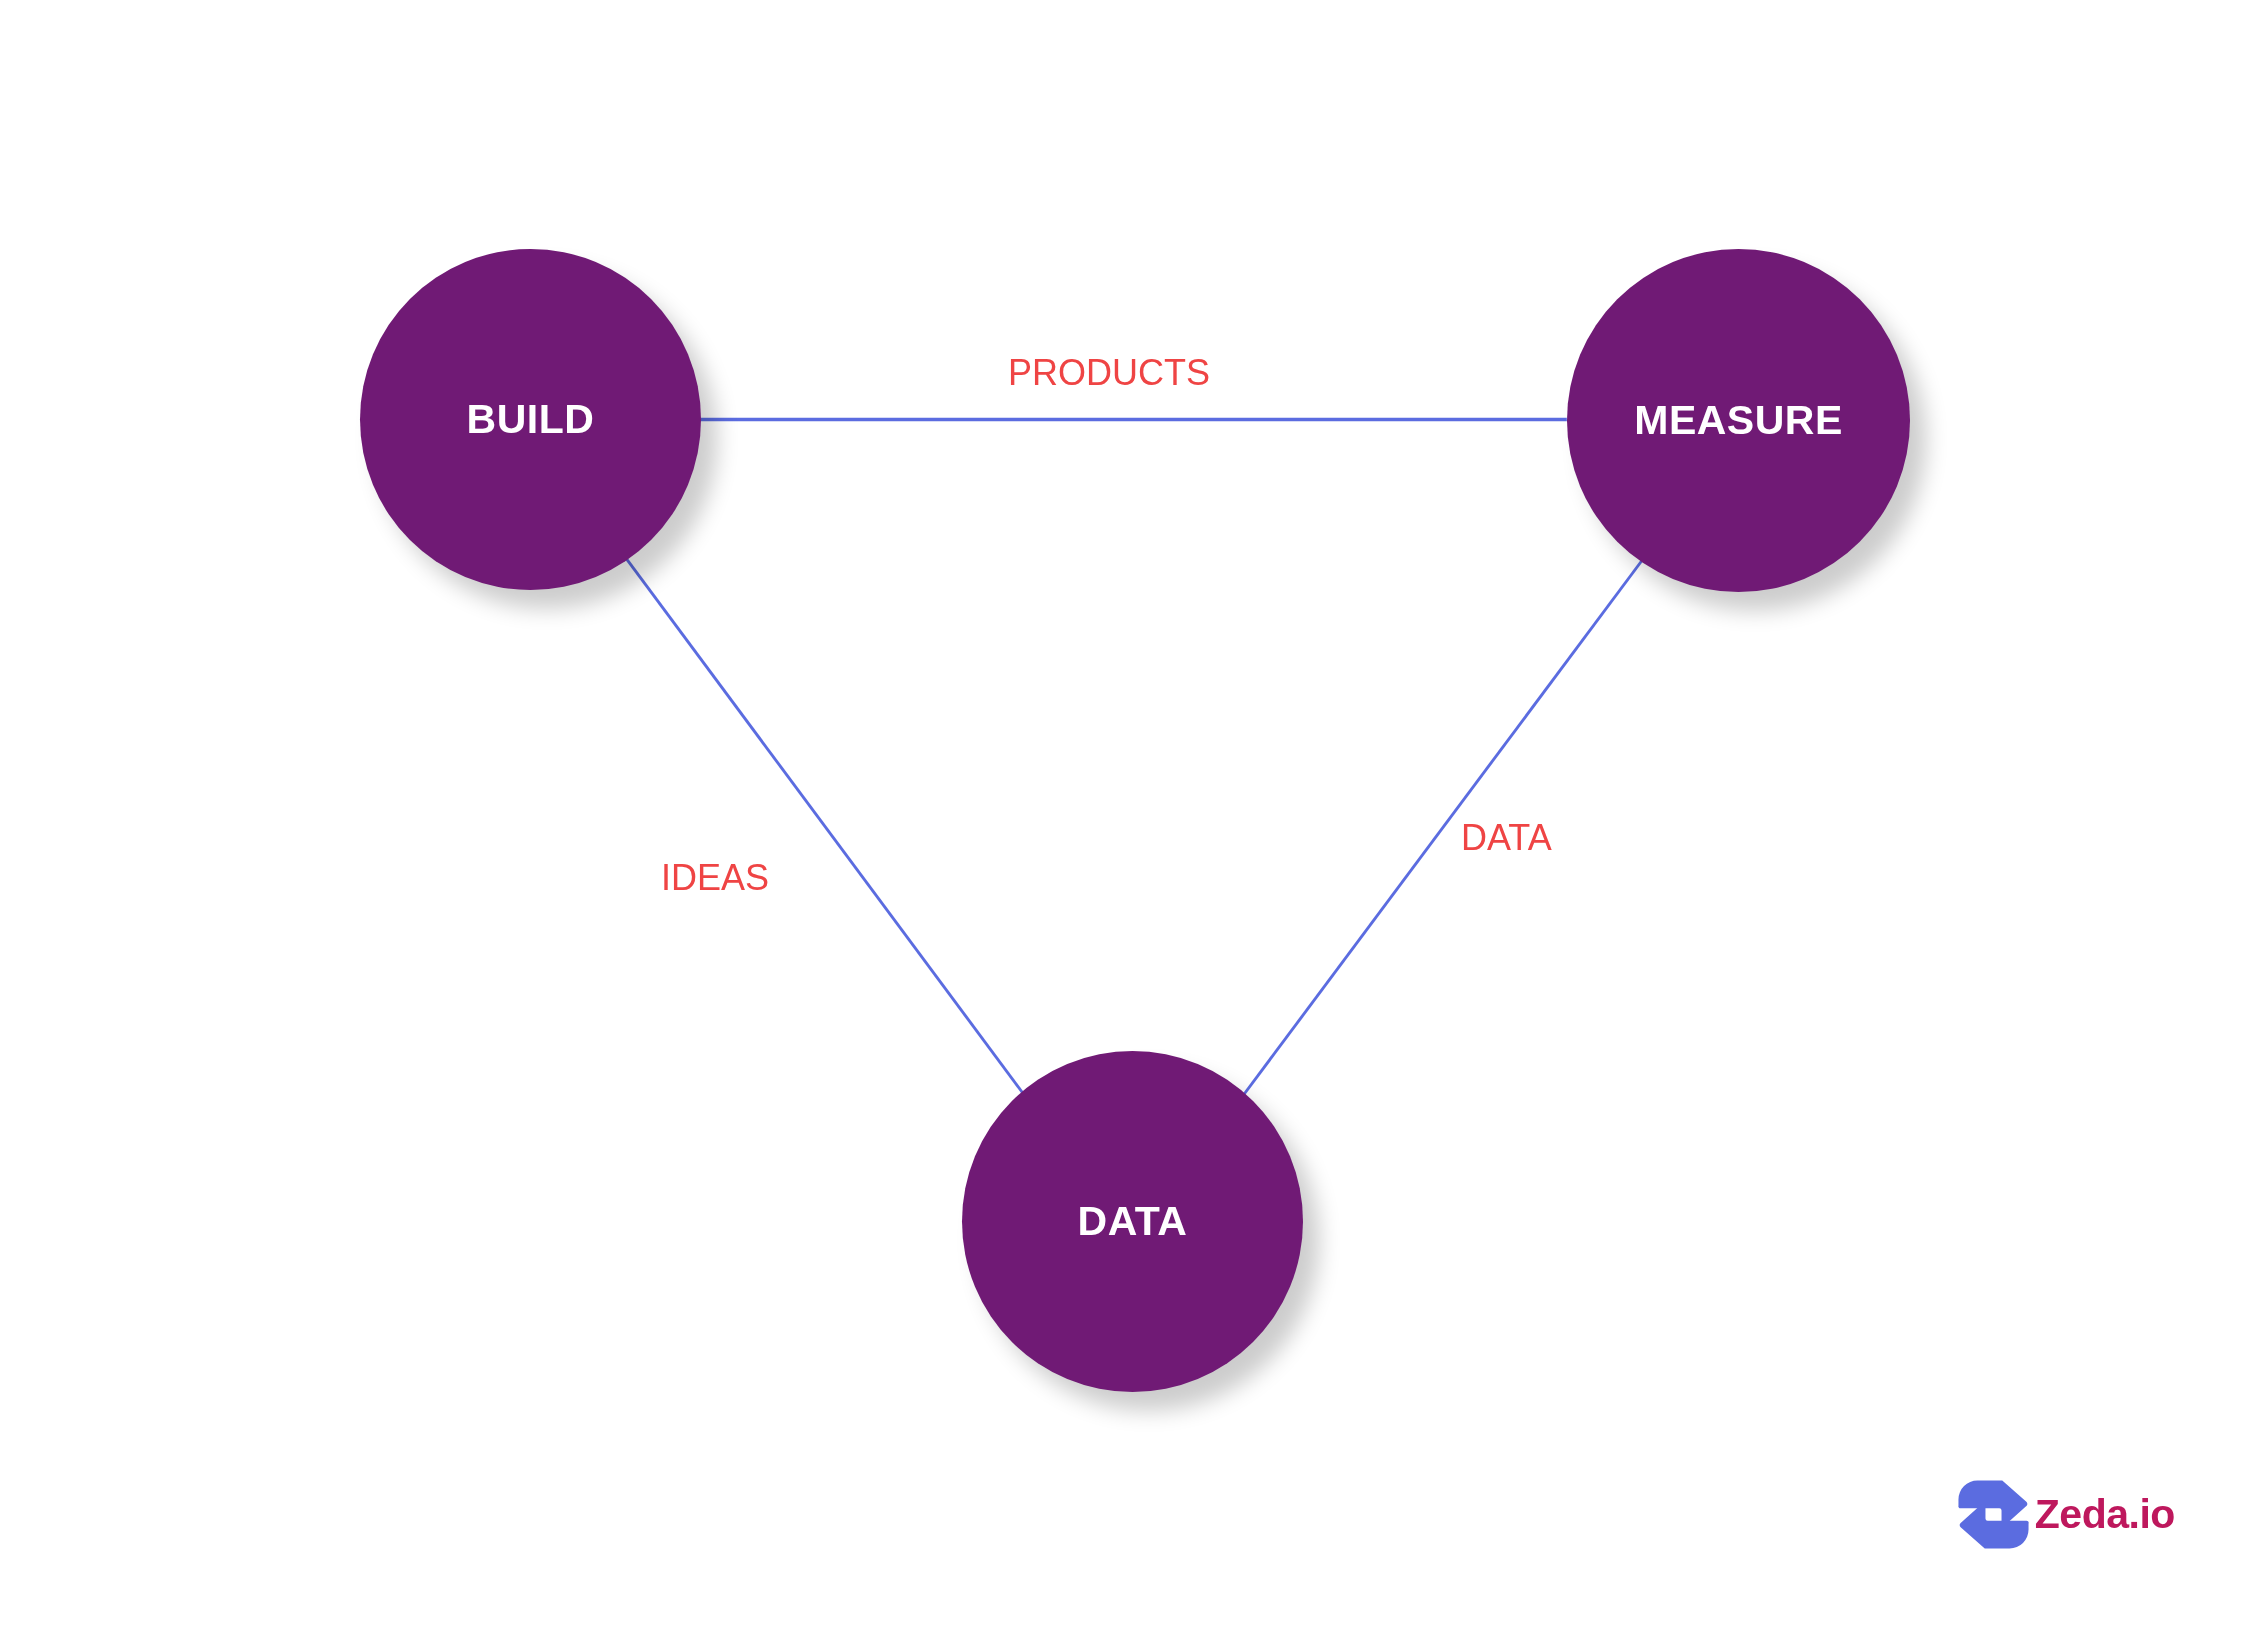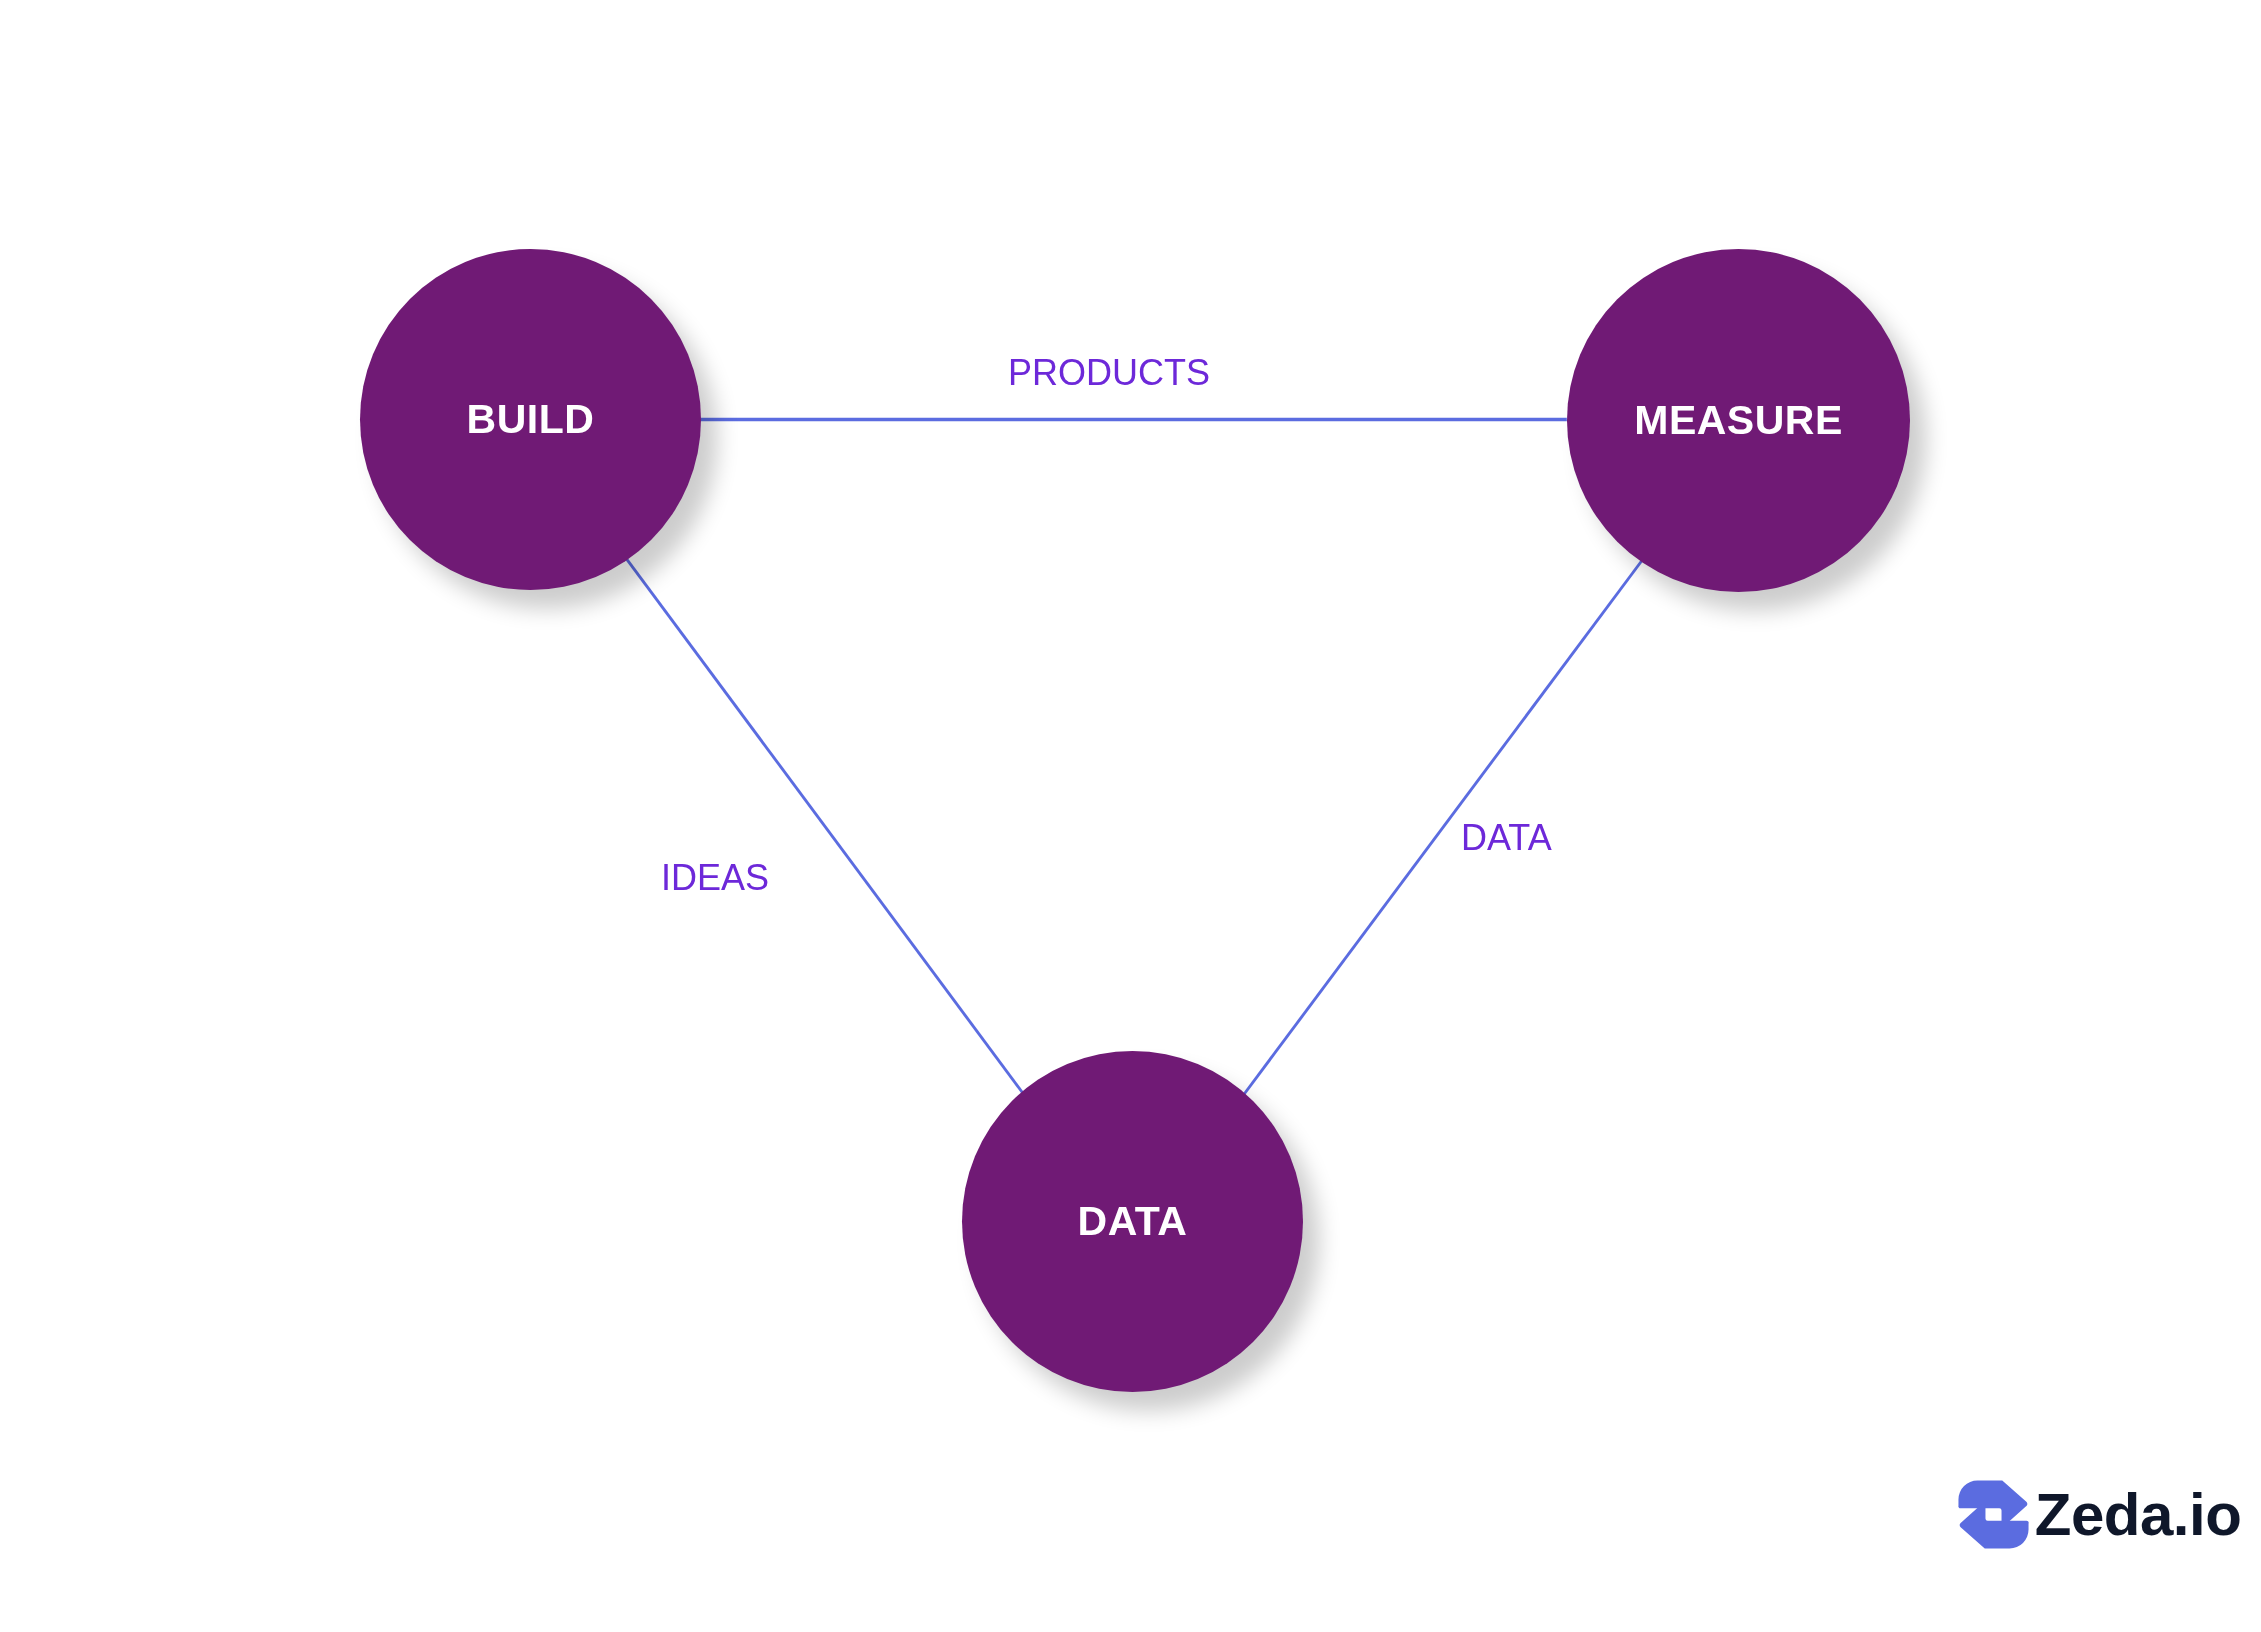--- a/index.html
+++ b/index.html
@@ -46,21 +46,21 @@
     user-select: none;
   }
 
   #node-build   { left: 360px;  top: 249px;  width: 341px; height: 341px; }
   #node-measure { left: 1567px; top: 249px;  width: 343px; height: 343px; }
   #node-learn   { left: 962px; top: 1051px; width: 341px; height: 341px; }
 
   
   .edge-label {
     position: absolute;
-    color: #6d28d9;
+    color: #ef4444;
     font-family: "Liberation Sans", sans-serif;
     font-weight: normal;
     font-size: 36px;
     line-height: 1;
     white-space: nowrap;
     user-select: none;
   }
   #label-products { left: 1008px; top: 355px; }
   #label-ideas    { left: 661px; top: 820px; margin-top: 40px; }
   #label-data     { left: 1461px; top: 820px; }
@@ -75,22 +75,22 @@
     gap: 4.8px;
   }
   #brand-mark {
     width: 73px;
     height: 71px;
     display: block;
   }
   #brand-wordmark {
     font-family: "Liberation Sans", sans-serif;
     font-weight: bold;
-    font-size: 60px;
-    color: #0f172a;
+    font-size: 41px;
+    color: #be185d;
     line-height: 1;
     letter-spacing: -0.5px;
     white-space: nowrap;
     user-select: none;
     text-align: right;
   }
 </style>
 </head>
 <body>
 

